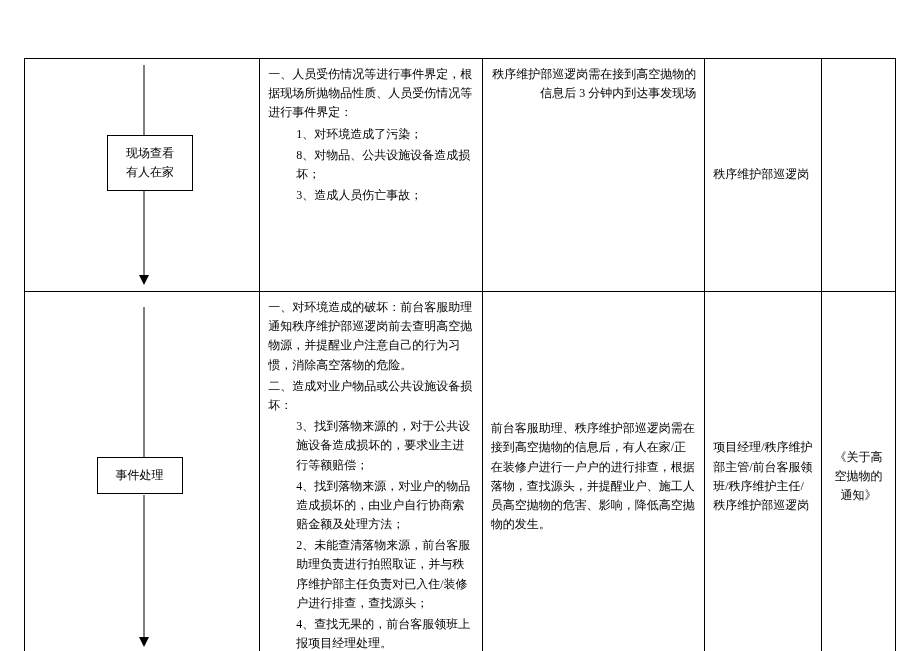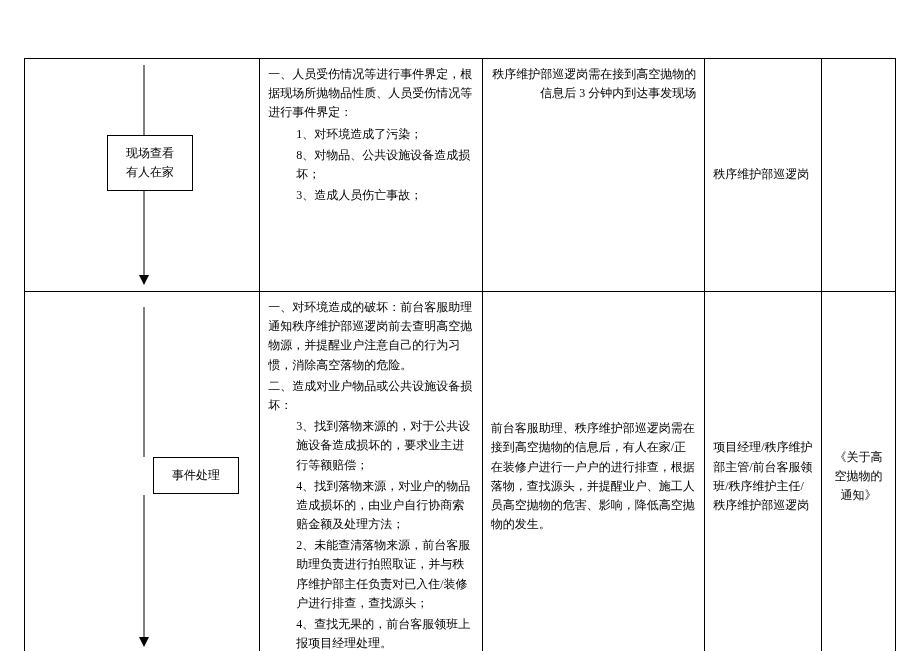--- a/index.html
+++ b/index.html
@@ -116,21 +116,21 @@
     </tr>
 
     <tr>
       <td class="flow-cell" style="height:340px;">
         <div class="flow-wrap" style="height:340px;">
           <svg class="flowline" width="222" height="340">
             <line x1="111" y1="0" x2="111" y2="150" stroke="#000" stroke-width="1"></line>
             <line x1="111" y1="188" x2="111" y2="332" stroke="#000" stroke-width="1"></line>
             <polygon points="111,340 106,330 116,330" fill="#000"></polygon>
           </svg>
-          <div style="position:absolute; left:0; right:16px; top:150px; display:flex; justify-content:flex-end;">
+          <div style="position:absolute; left:0; right:9px; top:150px; display:flex; justify-content:center;">
             <div class="flow-box">
               <span>事件处理</span>
             </div>
           </div>
         </div>
       </td>
       <td class="desc-cell" style="vertical-align:top;">
         <p>一、对环境造成的破坏：前台客服助理通知秩序维护部巡逻岗前去查明高空抛物源，并提醒业户注意自己的行为习惯，消除高空落物的危险。</p>
         <p>二、造成对业户物品或公共设施设备损坏：</p>
         <p class="sub">3、找到落物来源的，对于公共设施设备造成损坏的，要求业主进行等额赔偿；</p>

